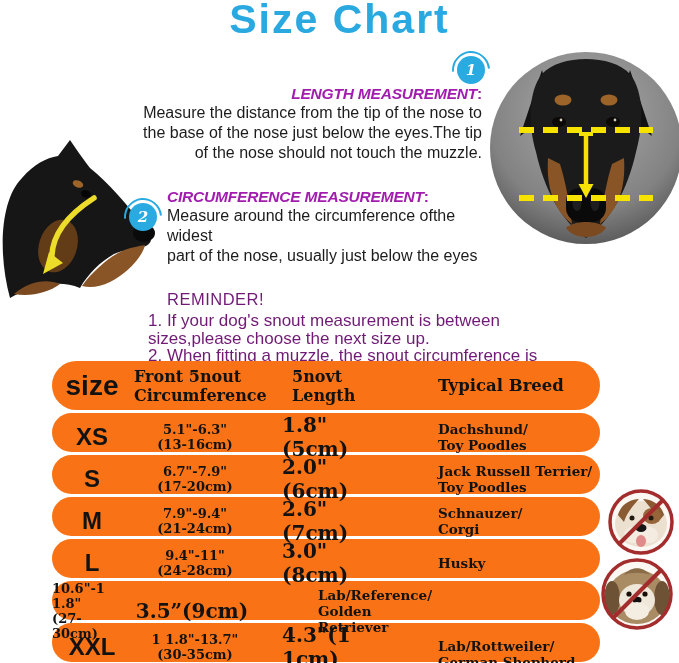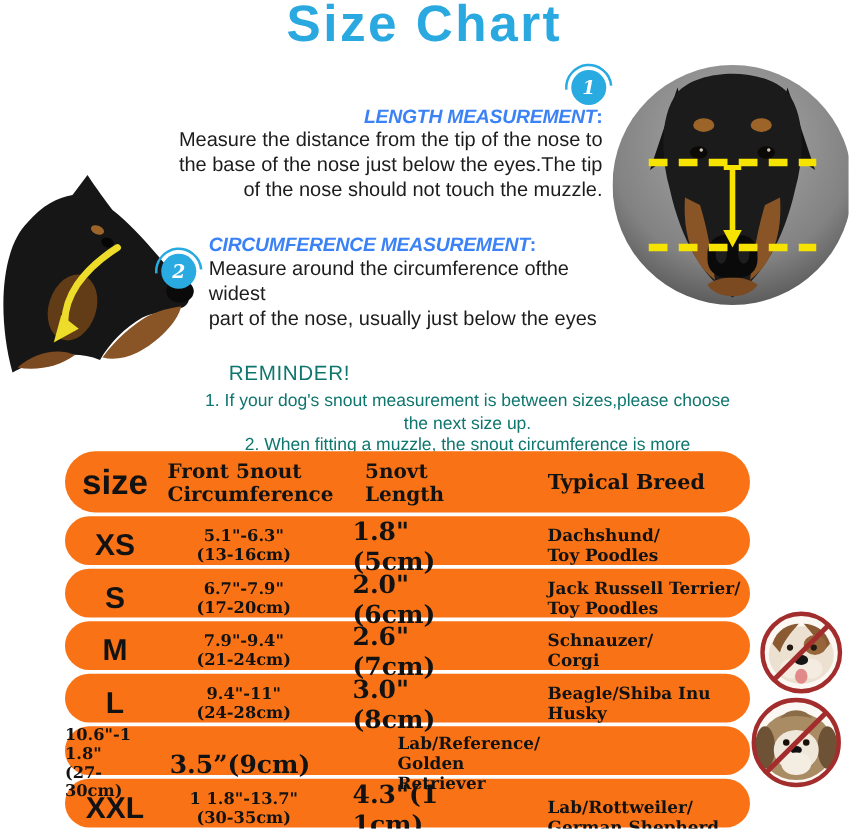--- a/index.html
+++ b/index.html
@@ -19,28 +19,28 @@
     font:bold italic 15px "DejaVu Serif",serif;z-index:5;
   }
   .badge::before{
     content:"";position:absolute;inset:-5px;border-radius:50%;
     border:2.5px solid #29abe2;border-right-color:transparent;border-bottom-color:transparent;
     transform:rotate(40deg);
   }
   #badge-1{left:457px;top:56px;}
   #badge-2{left:129px;top:203px;}
   
-  .meas-heading{font-style:italic;font-weight:bold;font-size:15.5px;color:#3b82f6;letter-spacing:-0.2px;}
+  .meas-heading{font-style:italic;font-weight:bold;font-size:15.5px;color:#a21caf;letter-spacing:-0.2px;}
   .meas-line{font-size:16px;line-height:20px;color:#1c1c1c;}
   #length-block{position:absolute;top:85px;left:100px;width:382px;text-align:right;}
   #circ-block{position:absolute;top:188px;left:167px;width:330px;text-align:left;}
   
-  #reminder{position:absolute;top:290px;left:164px;width:420px;color:#0f766e;}
+  #reminder{position:absolute;top:290px;left:148px;width:420px;color:#701a75;}
   .rem-heading{font-size:16.5px;letter-spacing:0.5px;margin-left:19px;margin-bottom:3px;}
-  .rem-item{font-size:14px;line-height:17.5px;text-align:center;}
+  .rem-item{font-size:17px;line-height:17.5px;}
   
   #size-table{position:absolute;top:361px;left:52px;width:548px;}
   .trow{
     display:grid;grid-template-columns:80px 150px 120px 1fr;
     background:#f97316;border-radius:24px;align-items:center;margin-bottom:3px;
     height:39px;color:#121212;
   }
   .trow.header{height:49px;border-radius:25px;}
   .cell{display:flex;flex-direction:column;justify-content:center;}
   .c-size{align-items:center;font-weight:bold;font-size:24px;font-family:"Liberation Sans",sans-serif;}
@@ -207,21 +207,20 @@
     </div>
 
     <div class="trow">
       <div class="cell c-size">L</div>
       <div class="cell c-circ serif">
         <div>9.4"-11"</div>
         <div>(24-28cm)</div>
       </div>
       <div class="cell c-len serif">3.0"(8cm)</div>
       <div class="cell c-breed serif">
-        <div>Beagle/Shiba Inu</div>
         <div>Husky</div>
       </div>
     </div>
 
     <div class="trow">
       <div class="cell c-circ serif">
         <div>10.6"-1 1.8"</div>
         <div>(27-30cm)</div>
       </div>
       <div class="cell c-len serif">3.5”(9cm)</div>

